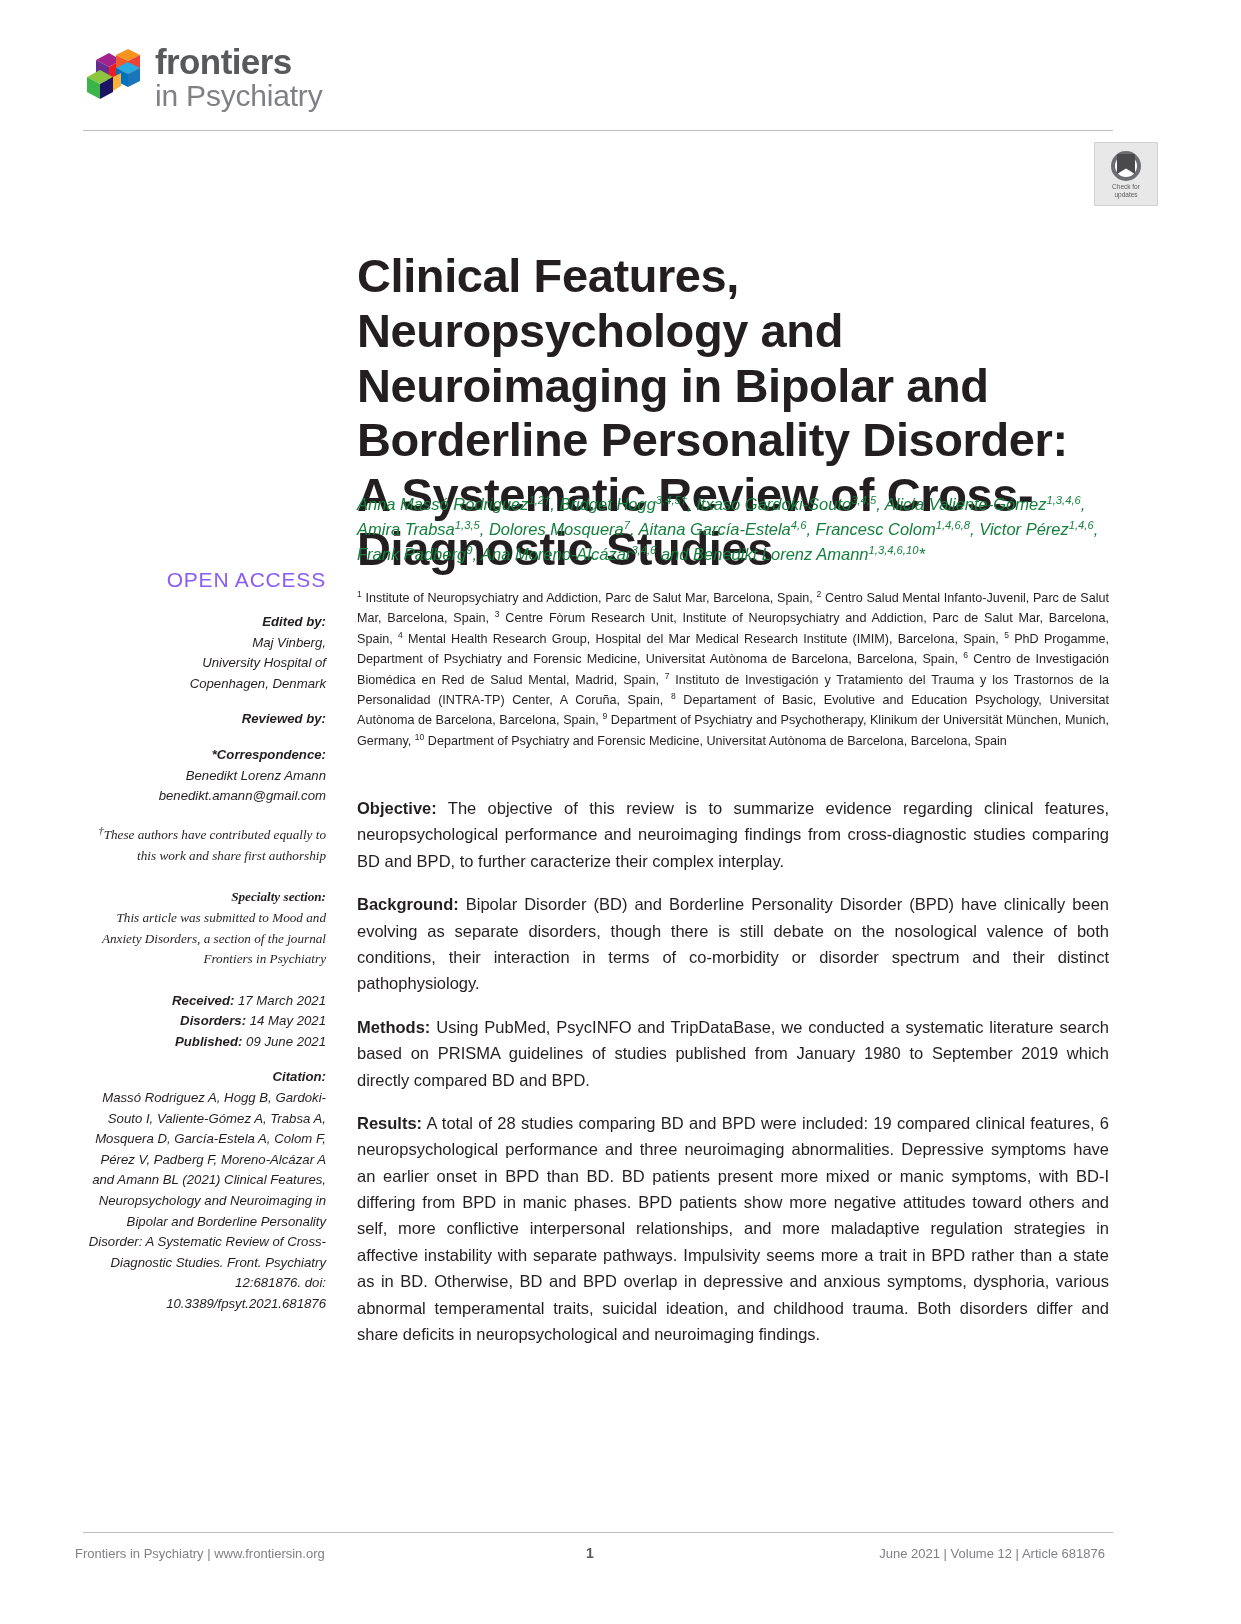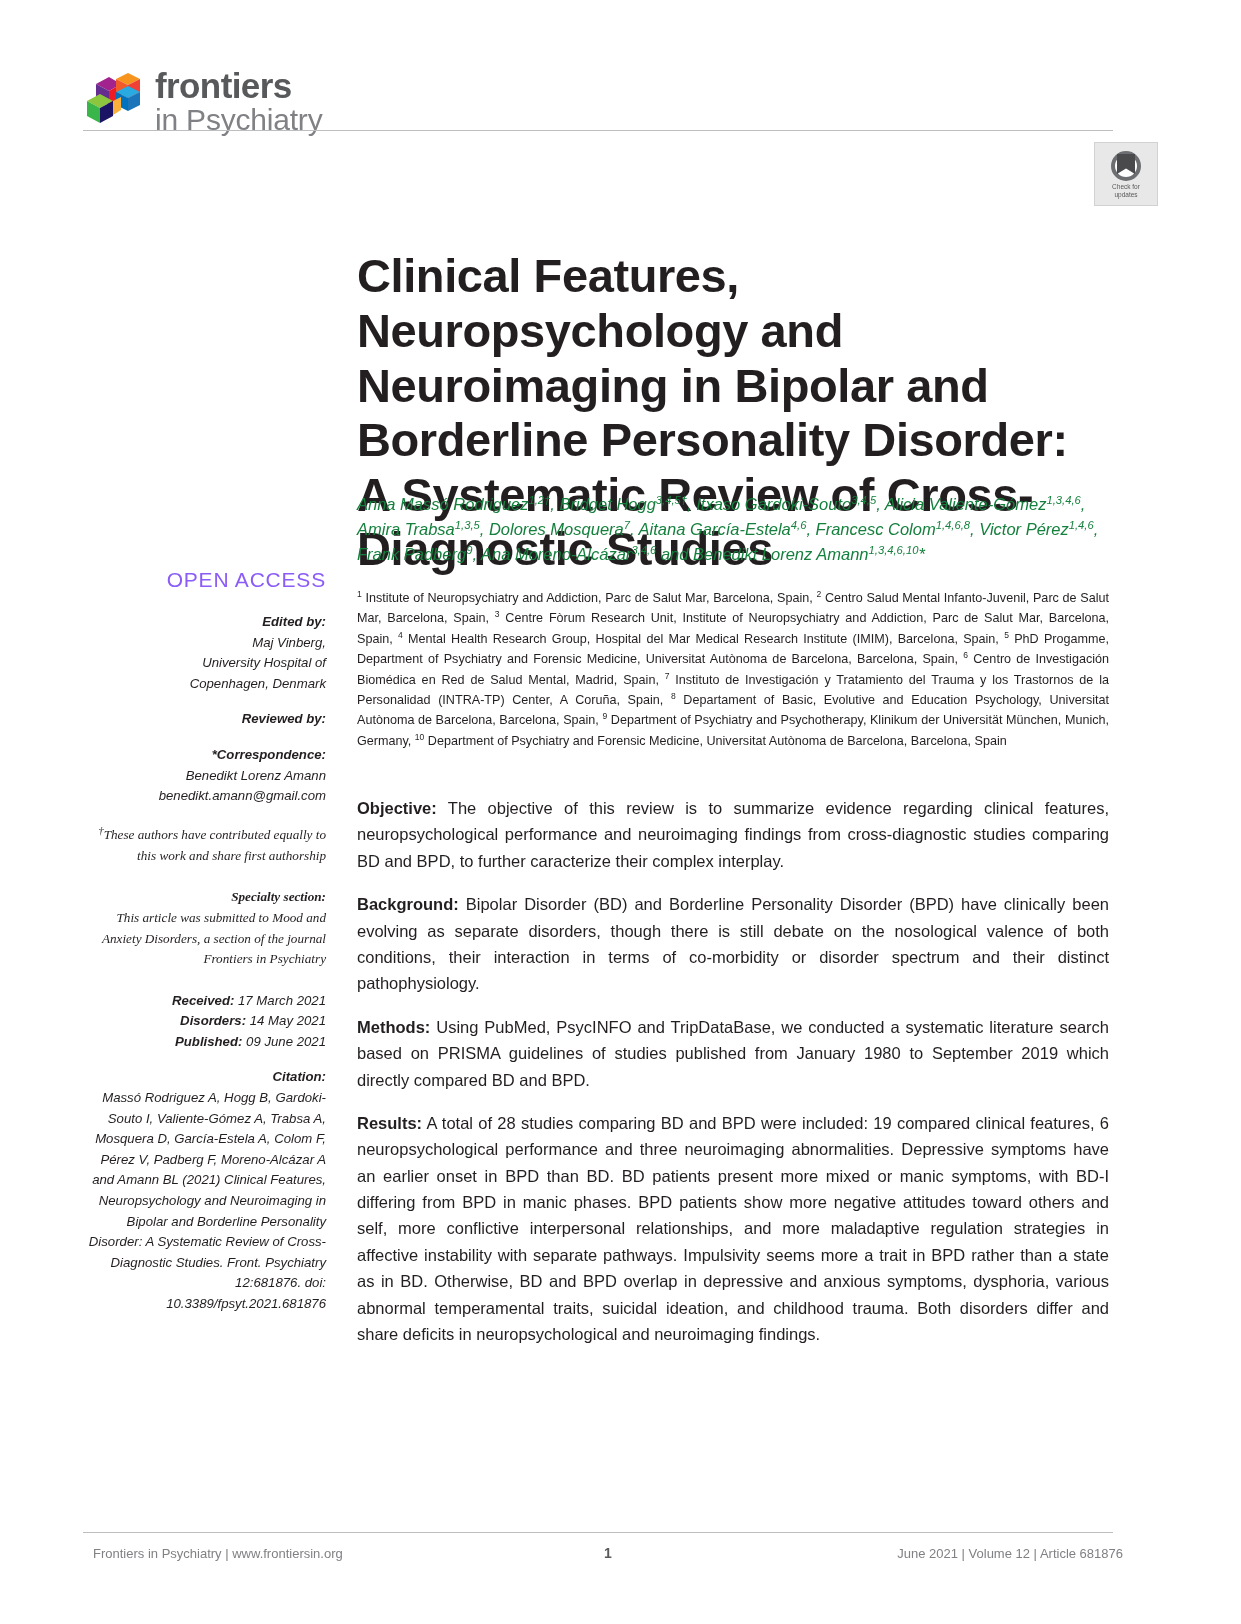--- a/index.html
+++ b/index.html
@@ -19,21 +19,20 @@
     box-sizing: border-box;
   }
 
   
   .masthead {
     position: absolute;
     left: 83px;
     top: 44px;
     width: 1030px;
     height: 80px;
-    margin-top: 24px;
   }
   .logo-wrap {
     position: absolute;
     left: 0;
     top: 0;
     display: flex;
     align-items: flex-start;
   }
   .logo-mark {
     width: 62px;
@@ -222,21 +221,21 @@
   .footer-rule {
     position: absolute;
     left: 83px;
     top: 1532px;
     width: 1030px;
     height: 1px;
     background: #bcbec0;
   }
   .footer {
     position: absolute;
-    left: 93px;
+    left: 75px;
     top: 1545px;
     width: 1030px;
     display: flex;
     align-items: flex-end;
     font-size: 13px;
     color: #808184;
   }
   .footer-left { flex: 1; text-align: left; }
   .footer-center { flex: 0 0 auto; width: 120px; text-align: center; font-weight: bold; color: #58595b; font-size: 14px; }
   .footer-right { flex: 1; text-align: right; }

